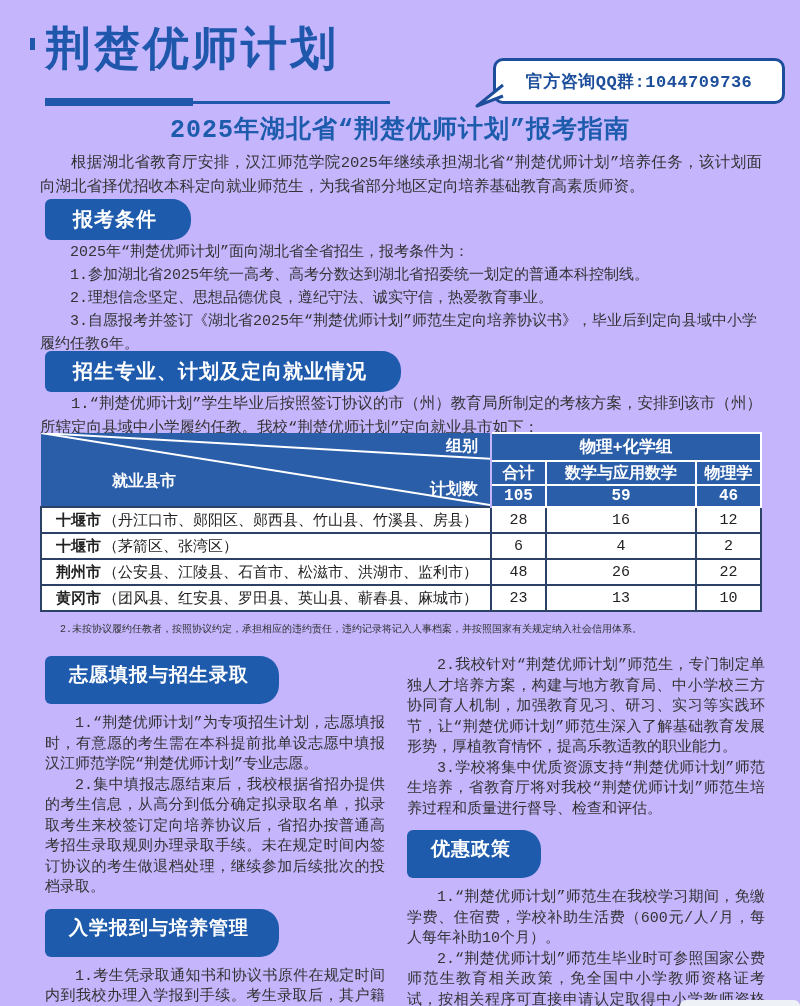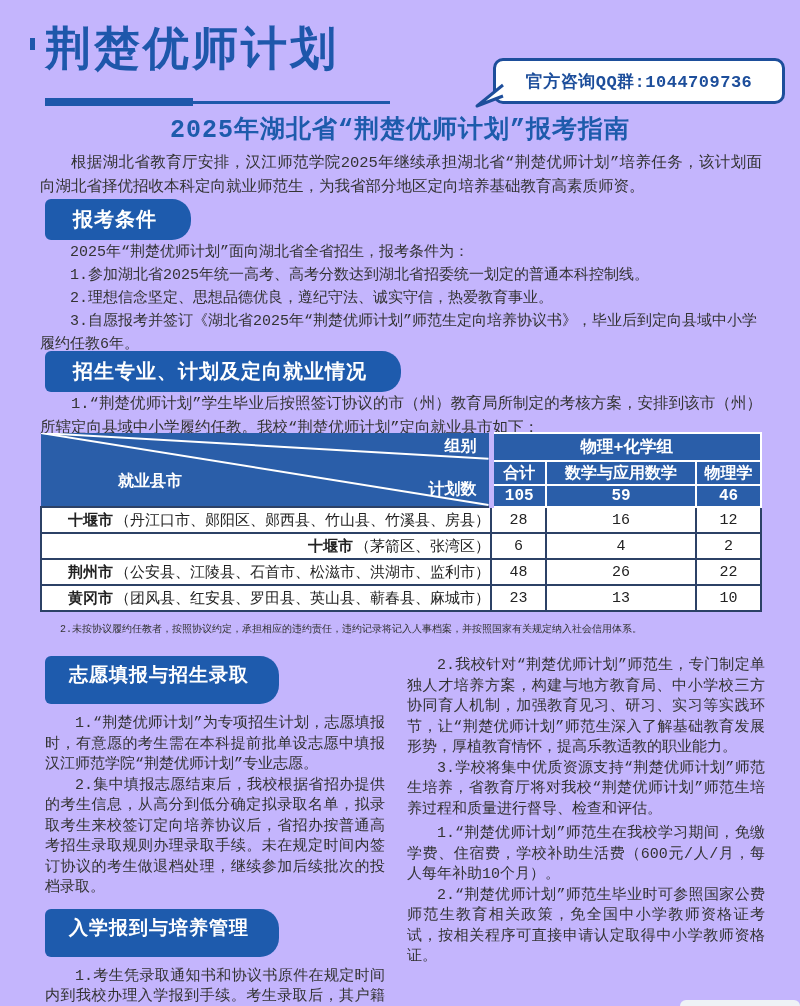--- a/index.html
+++ b/index.html
@@ -54,34 +54,34 @@
     position:absolute; left:40px; top:618px; width:722px;
     font-size:10px; line-height:24px; text-indent:2em; text-align:justify; font-weight:500;
   }
   
   .plan-table { position:absolute; left:40px; top:432px; }
   table { border-collapse:collapse; table-layout:fixed; width:720px; }
   thead td {
     background:#2a5ea9; color:#ffffff; font-weight:bold; text-align:center;
     border:2px solid #ffffff; font-size:16px;
   }
-  td.corner { position:relative; padding:0; border:none; border-right:5px solid #c4b5fd; height:74px; }
+  td.corner { position:relative; padding:0; border:none; border-right:2px solid #c4b5fd; height:74px; }
   td.corner svg { position:absolute; left:0; top:0; width:100%; height:100%; }
   .corner-label { position:absolute; color:#ffffff; font-weight:bold; font-size:16px; }
   .lbl-group { right:12px; top:3px; }
   .lbl-plan  { right:12px; top:46px; }
-  .lbl-city  { left:77px; top:38px; }
+  .lbl-city  { left:71px; top:38px; }
   tr.hdr-top td { height:28px; font-size:16.5px; }
   tr.hdr-mid td { height:24px; }
   tr.hdr-num td { height:22px; }
   tbody td {
     background:#ffffff; border:2px solid #2c4166; height:26px;
     font-size:15px; color:#222222; text-align:center; font-weight:500;
   }
-  tbody td.city-cell { text-align:right; padding-left:14px; }
+  tbody td.city-cell { text-align:left; padding-left:14px; }
   tbody td.city-cell b { font-weight:bold; margin-right:2px; }
   
   .columns { position:absolute; left:45px; top:656px; width:720px; display:flex; }
   .col-left  { width:340px; margin-right:22px; }
   .col-right { width:358px; }
   .columns .badge { font-size:19px; padding:6px 30px 16px 24px; }
   .columns p {
     font-size:15px; line-height:20.5px; text-indent:2em; text-align:justify; font-weight:500;
   }
   .mb6 { margin-bottom:6px; } .mt10 { margin-top:10px; } .mt4 { margin-top:4px; }
@@ -192,19 +192,20 @@
     <div class="col-left">
       <span class="badge mb6">志愿填报与招生录取</span>
       <p class="mt4">1.“荆楚优师计划”为专项招生计划，志愿填报时，有意愿的考生需在本科提前批单设志愿中填报汉江师范学院“荆楚优师计划”专业志愿。</p>
       <p>2.集中填报志愿结束后，我校根据省招办提供的考生信息，从高分到低分确定拟录取名单，拟录取考生来校签订定向培养协议后，省招办按普通高考招生录取规则办理录取手续。未在规定时间内签订协议的考生做退档处理，继续参加后续批次的投档录取。</p>
       <span class="badge mt10 mb6">入学报到与培养管理</span>
       <p class="mt4">1.考生凭录取通知书和协议书原件在规定时间内到我校办理入学报到手续。考生录取后，其户籍仍保留在原户籍所在地，毕业后可按有关规定迁入其履约任教所在定向县（市、区）。</p>
     </div>
     <div class="col-right">
       <p>2.我校针对“荆楚优师计划”师范生，专门制定单独人才培养方案，构建与地方教育局、中小学校三方协同育人机制，加强教育见习、研习、实习等实践环节，让“荆楚优师计划”师范生深入了解基础教育发展形势，厚植教育情怀，提高乐教适教的职业能力。</p>
       <p>3.学校将集中优质资源支持“荆楚优师计划”师范生培养，省教育厅将对我校“荆楚优师计划”师范生培养过程和质量进行督导、检查和评估。</p>
+      <span class="badge mt10 mb6">优惠政策</span>
       <p class="mt4">1.“荆楚优师计划”师范生在我校学习期间，免缴学费、住宿费，学校补助生活费（600元/人/月，每人每年补助10个月）。</p>
       <p>2.“荆楚优师计划”师范生毕业时可参照国家公费师范生教育相关政策，免全国中小学教师资格证考试，按相关程序可直接申请认定取得中小学教师资格证。</p>
     </div>
   </div>
 
   <div class="bottom-ghost"></div>
 </div>
 
 </body></html>

